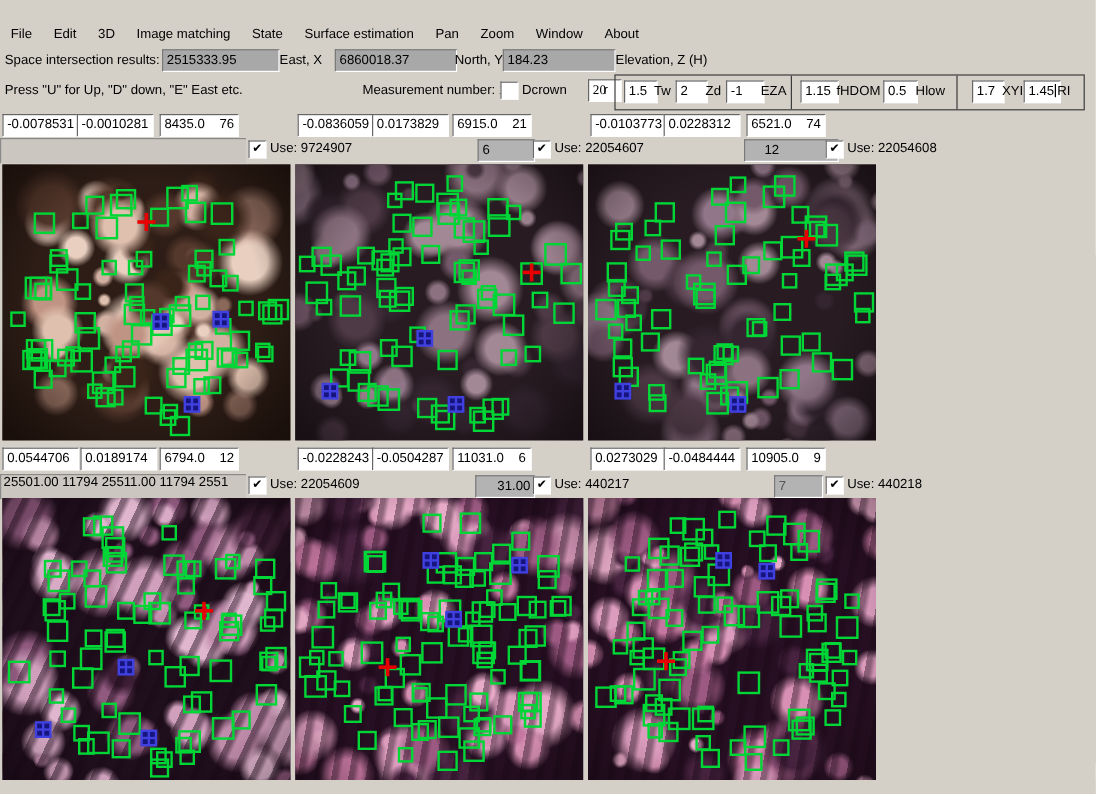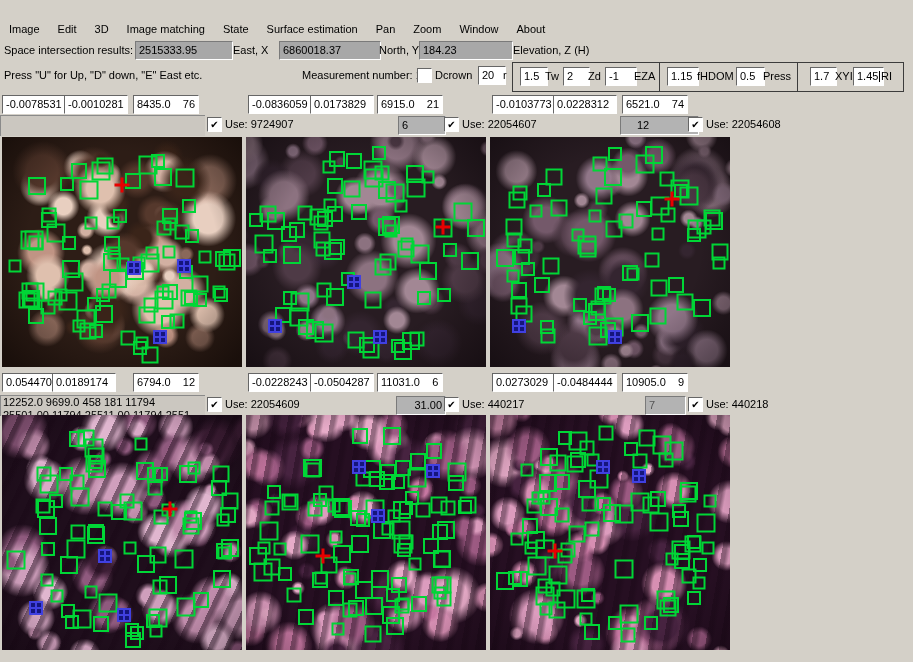--- a/index.html
+++ b/index.html
@@ -48,21 +48,21 @@
   .rc::after{left:6px;top:0;width:3px;height:15px;}
   .bstrip{position:absolute;left:0;top:650px;width:913px;height:12px;background:#d4d0c8;}
 </style>
 </head>
 <body>
 
 <div class="screen">
 
 
   <div class="menubar">
-    <span class="mitem">Image</span>
+    <span class="mitem">File</span>
     <span class="mitem">Edit</span>
     <span class="mitem">3D</span>
     <span class="mitem">Image matching</span>
     <span class="mitem">State</span>
     <span class="mitem">Surface estimation</span>
     <span class="mitem">Pan</span>
     <span class="mitem">Zoom</span>
     <span class="mitem">Window</span>
     <span class="mitem">About</span>
   </div>
@@ -72,35 +72,35 @@
   <span class="lbl" style="left:233px;top:44px;">East, X</span>
   <div class="gval" style="left:279px;top:41px;width:94px;">6860018.37</div>
   <span class="lbl" style="left:379px;top:44px;">North, Y</span>
   <div class="gval" style="left:419px;top:41px;width:86px;">184.23</div>
   <span class="lbl" style="left:513px;top:44px;">Elevation, Z (H)</span>
 
   <span class="lbl" style="left:4px;top:69px;">Press "U" for Up, "D" down, "E" East etc.</span>
   <span class="lbl" style="left:302px;top:69px;">Measurement number: 1</span>
   <span class="cb" style="left:417px;top:68px;"></span>
   <span class="lbl" style="left:435px;top:69px;">Dcrown</span>
-  <div class="wfield" style="left:478px;top:66px;width:20px;">20</div>
+  <div class="wfield" style="left:490px;top:66px;width:20px;font-family:Liberation Serif, serif;">20</div>
   <span class="lbl" style="left:503px;top:69px;">r</span>
 
   <div class="ppanel">
     <div class="wfield" style="left:7px;width:20px;">1.5</div>
     <span class="lbl" style="left:32px;">Tw</span>
     <div class="wfield" style="left:50px;width:19px;">2</div>
     <span class="lbl" style="left:75px;">Zd</span>
     <div class="wfield" style="left:92px;width:24px;">-1</div>
     <span class="lbl" style="left:121px;">EZA</span>
     <div class="pdiv" style="left:146px;"></div>
     <div class="wfield" style="left:154px;width:24px;">1.15</div>
     <span class="lbl" style="left:184px;">fHDOM</span>
     <div class="wfield" style="left:223px;width:21px;">0.5</div>
-    <span class="lbl" style="left:250px;">Press</span>
+    <span class="lbl" style="left:250px;">Hlow</span>
     <div class="pdiv" style="left:284px;"></div>
     <div class="wfield" style="left:297px;width:19px;">1.7</div>
     <span class="lbl" style="left:322px;">XYI</span>
     <div class="wfield caret" style="left:340px;width:23px;">1.45</div>
     <span class="lbl" style="left:368px;">RI</span>
   </div>
 
   <div class="wfield" style="left:2px;top:95px;width:56px;">-0.0078531</div>
   <div class="wfield" style="left:64px;top:95px;width:56px;">-0.0010281</div>
   <div class="wfield" style="left:133px;top:95px;width:58px;">8435.0    76</div>
@@ -348,31 +348,30 @@
       <div class="gm" style="left: 10%; top: 44.9%; width: 11px; height: 11px; border-color: rgb(0, 214, 54);"></div>
       <div class="gm" style="left: 93.3%; top: 36.6%; width: 14px; height: 14px; border-color: rgb(0, 214, 54);"></div>
       <div class="gm" style="left: 84.9%; top: 42.7%; width: 10px; height: 10px; border-color: rgb(0, 214, 54);"></div>
       <div class="gm" style="left: 44.7%; top: 76%; width: 14px; height: 14px; border-color: rgb(0, 214, 54);"></div>
       <div class="bm" style="left: 12%; top: 82%; background-color: rgb(64, 64, 224);"></div>
       <div class="bm" style="left: 52%; top: 87%; background-color: rgb(64, 64, 224);"></div>
       <div class="rc" style="left: 76%; top: 27%;"></div>
     </div>
 
   <div class="wfield" style="left:2px;top:373px;width:56px;">0.0544706</div>
-  <div class="wfield" style="left:52px;top:373px;width:56px;">0.0189174</div>
+  <div class="wfield" style="left:67px;top:373px;width:56px;">0.0189174</div>
   <div class="wfield" style="left:133px;top:373px;width:58px;">6794.0    12</div>
   <div class="wfield" style="left:248px;top:373px;width:56px;">-0.0228243</div>
   <div class="wfield" style="left:310px;top:373px;width:56px;">-0.0504287</div>
   <div class="wfield" style="left:377px;top:373px;width:58px;">11031.0    6</div>
   <div class="wfield" style="left:492px;top:373px;width:56px;">0.0273029</div>
   <div class="wfield" style="left:553px;top:373px;width:56px;">-0.0484444</div>
   <div class="wfield" style="left:622px;top:373px;width:58px;">10905.0    9</div>
 
   <div class="usetext" style="left:0px;top:395px;width:202px;height:20px;">
-    <div>12252.0 9699.0 458 181 11794</div>
     <div>25501.00 11794 25511.00 11794 2551</div>
   </div>
   <span class="cb checked" style="left:207px;top:397px;"></span>
   <span class="lbl" style="left:225px;top:398px;">Use: 22054609</span>
   <div class="graybox" style="left:396px;top:396px;width:42px;text-align:right;">31.00</div>
   <span class="cb checked" style="left:444px;top:397px;"></span>
   <span class="lbl" style="left:462px;top:398px;">Use: 440217</span>
   <div class="graybox" style="left:645px;top:396px;width:33px;color:#555;">7</div>
   <span class="cb checked" style="left:688px;top:397px;"></span>
   <span class="lbl" style="left:706px;top:398px;">Use: 440218</span>

